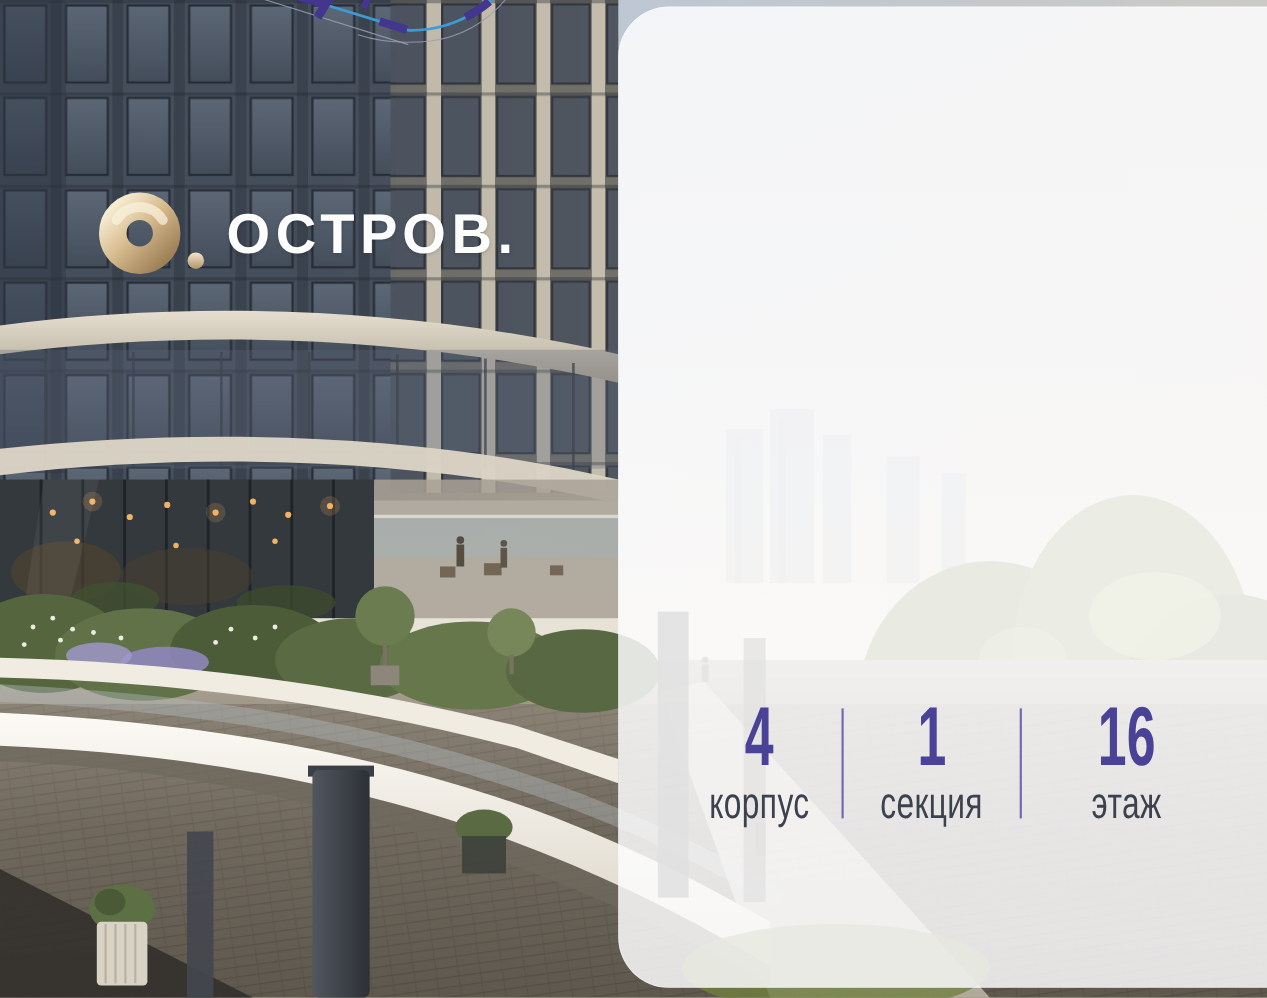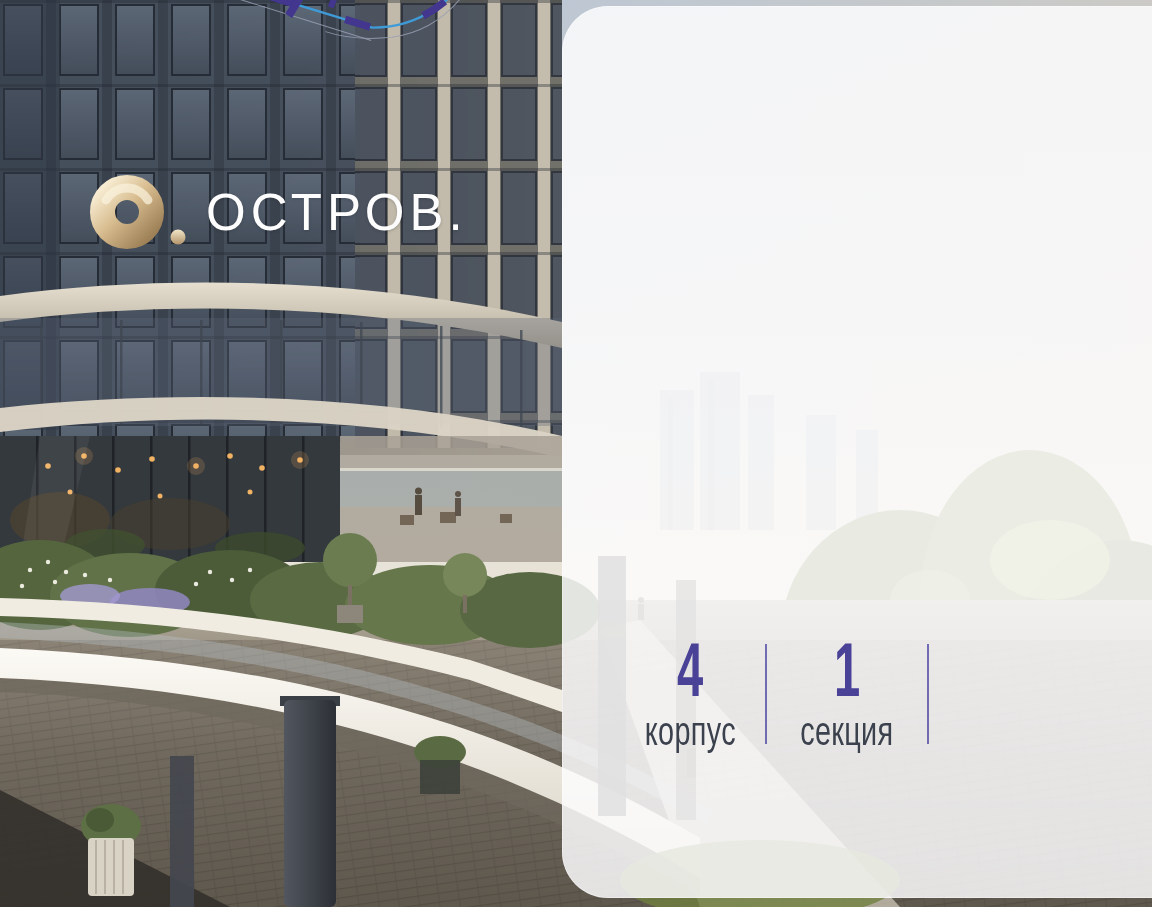--- a/index.html
+++ b/index.html
@@ -1,20 +1,20 @@
 <!DOCTYPE html>
 <html style="--accent: #4a4297; --wall: #42368f; --highlight: #a99df0; --glass: #3f9bd8; --glass_bright: #56c8ee; --label: #3b414d; --divider: #5a55a8; --logo_gold: #ccb184;"><head>
 <meta charset="utf-8">
 <style>
   html,body{margin:0;padding:0;}
   body{width:1152px;height:907px;position:relative;overflow:hidden;background:#d8d5cd;
        font-family:"Liberation Sans",sans-serif;}
   .photo{position:absolute;inset:0;z-index:0;}
   .logo{position:absolute;left:70px;top:156px;z-index:1;display:flex;align-items:flex-start;}
-  .brand-text{position:absolute;left:136px;top:31px;font-size:51px;font-weight:400;color:#fdfdfd;
+  .brand-text{position:absolute;left:136px;top:31px;font-size:51px;font-weight:700;color:#fdfdfd;
       letter-spacing:5px;line-height:51px;white-space:nowrap;
       text-shadow:0 1px 3px rgba(30,35,45,.25);}
   .panel{position:absolute;left:562px;top:6px;width:640px;height:892px;border-radius:46px;
       background:rgba(253,253,254,.845);z-index:2;
       box-shadow:0 0 0 1px rgba(255,255,255,.35) inset;}
   .plan{position:absolute;inset:0;z-index:3;pointer-events:none;}
   
   .pg{fill:none;stroke:var(--glass);stroke-width:2.4;}
   .pw{fill:none;stroke:var(--wall);}
   .pdash{stroke-width:7.5;stroke-dasharray:26 55;}
@@ -331,13 +331,17 @@
   <div class="stat" style="width:150px">
     <div class="stat-value">4</div>
     <div class="stat-label">корпус</div>
   </div>
   <div class="divider"></div>
   <div class="stat" style="width:160px">
     <div class="stat-value">1</div>
     <div class="stat-label">секция</div>
   </div>
   <div class="divider"></div>
+  <div class="stat" style="width:190px">
+    <div class="stat-value">16</div>
+    <div class="stat-label">этаж</div>
+  </div>
 </div>
 
 </body></html>

